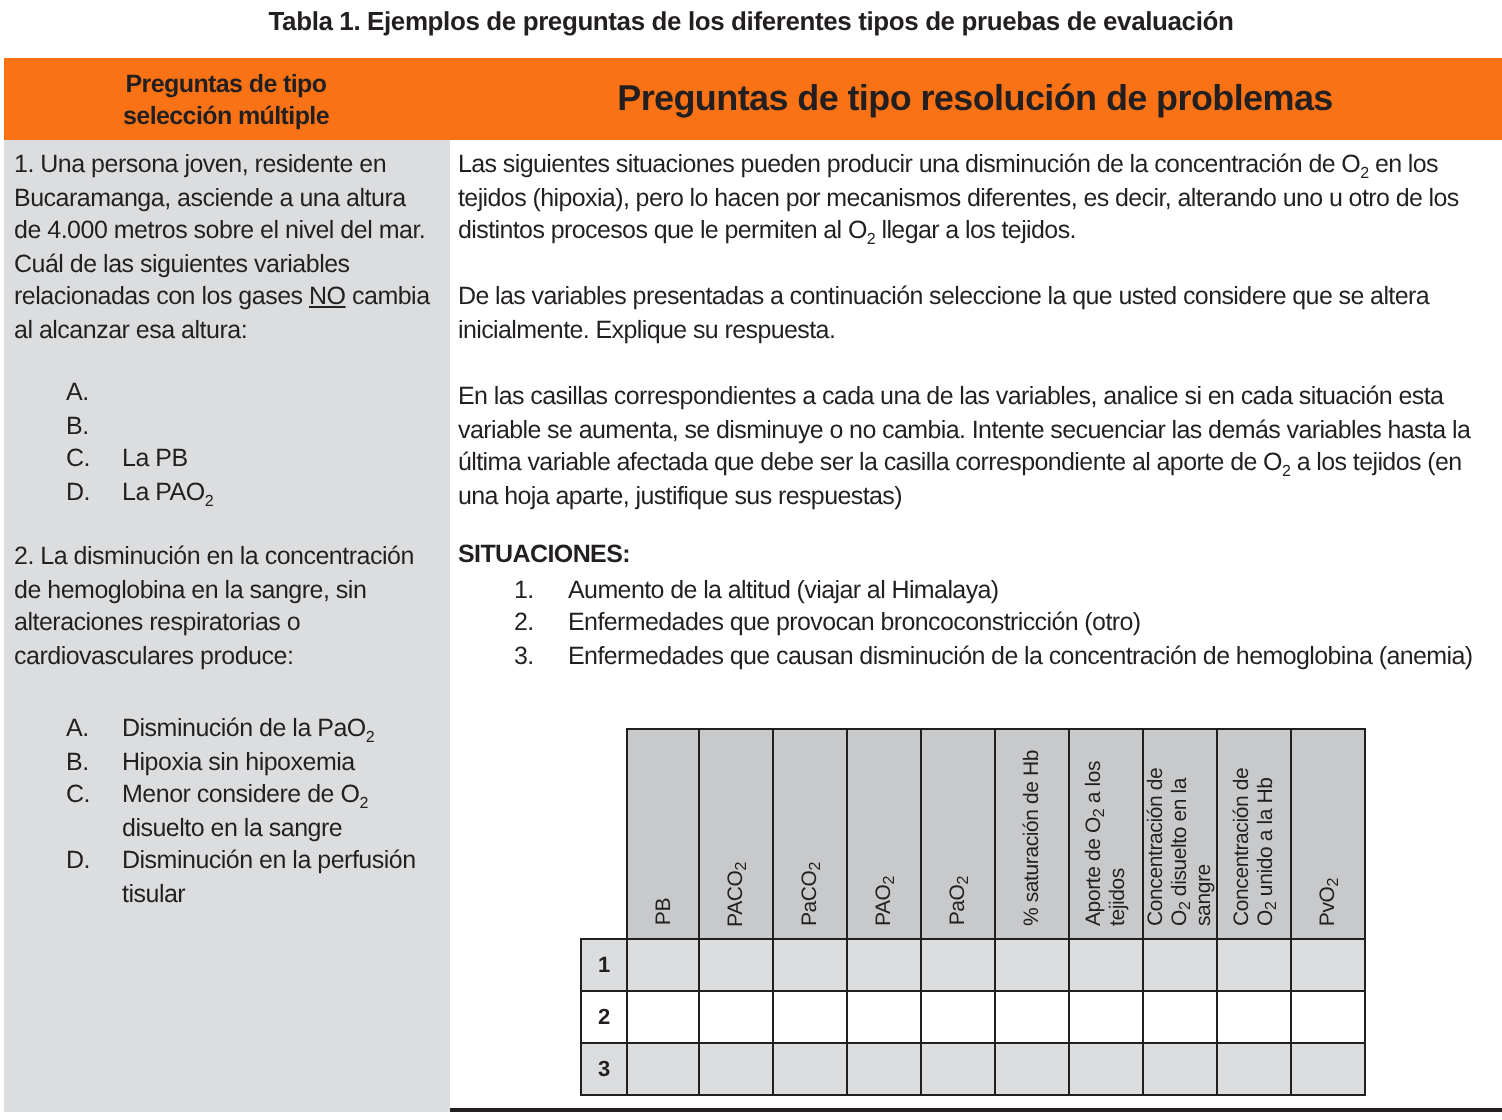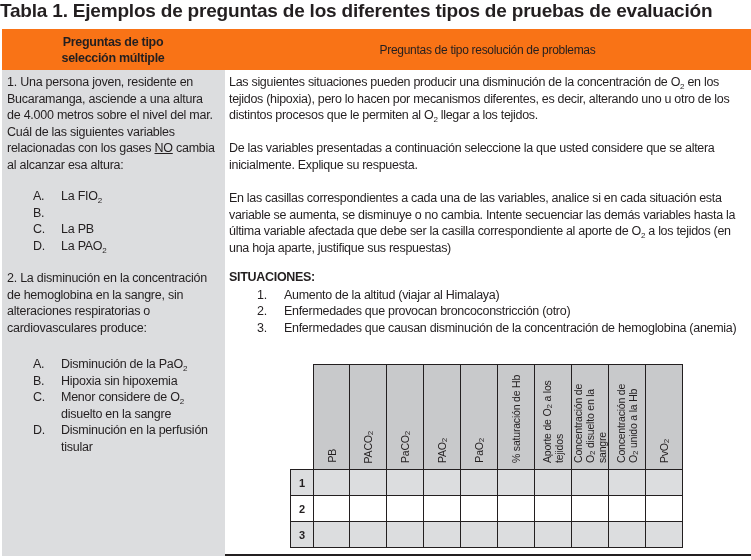--- a/index.html
+++ b/index.html
@@ -1,25 +1,25 @@
 <!DOCTYPE html>
 <html><head>
 <meta charset="utf-8">
 <style>
   html, body { margin: 0; padding: 0; background: #ffffff; }
   body { width: 751px; height: 560px; position: relative; overflow: hidden;
          font-family: "Liberation Sans", sans-serif; color: #231f20; }
   .title { position: absolute; left: 0; top: 0; width: 751px; height: 26px;
-           font-weight: bold; font-size: 19px; line-height: 22px; letter-spacing: -0.2px; }
+           text-align: center; font-weight: bold; font-size: 13px; line-height: 22px; letter-spacing: -0.2px; }
   .hdr { position: absolute; top: 29px; left: 2px; width: 749px; height: 41px; background: #f97316; }
   .hdr-left { position: absolute; left: 0; top: 0; width: 222px; height: 41px; display: flex;
               align-items: center; justify-content: center; text-align: center;
               font-weight: bold; font-size: 12.5px; line-height: 16px; letter-spacing: -0.3px; }
   .hdr-right { position: absolute; left: 222px; top: 0; width: 527px; height: 41px; display: flex;
-               align-items: center; justify-content: center; font-weight: normal; font-size: 12px; letter-spacing: -0.3px; }
+               align-items: center; justify-content: center; font-weight: bold; font-size: 18px; letter-spacing: -0.3px; }
   .left-col { position: absolute; left: 2px; top: 70px; width: 223px; height: 486px; background: #dcdddf; }
   .right-col { position: absolute; left: 225px; top: 70px; width: 598px; height: 486px; background: #ffffff; }
   .q { position: absolute; left: 5px; width: 212px; font-size: 12.5px; line-height: 16.6px; letter-spacing: -0.25px; }
   .opts { position: absolute; left: 31px; font-size: 12.5px; line-height: 16.6px; letter-spacing: -0.25px; }
   .opt { display: flex; }
   .opt .l { width: 28px; flex: none; }
   .opt .t { width: 150px; }
   sub { font-size: 8px; line-height: 0; vertical-align: -3px; }
   .para { position: absolute; left: 4px; width: 518px; font-size: 12.5px; line-height: 16.6px; letter-spacing: -0.3px; }
   .sit-title { position: absolute; left: 4px; top: 200px; font-weight: bold; font-size: 12.5px; letter-spacing: -0.3px; }
@@ -49,21 +49,20 @@
   <div class="hdr-right">Preguntas de tipo resolución de problemas</div>
 </div>
 
 <div class="left-col">
   <div class="q" style="top:4px;">
     <span>1. Una persona joven, residente en Bucaramanga, asciende a una altura de 4.000 metros sobre el nivel del mar. Cuál de las siguientes variables relacionadas con los gases </span><u>NO</u><span> cambia al alcanzar esa altura:</span>
   </div>
   <div class="opts" style="top:118px;">
     <div class="opt">
         <span class="l">A.</span>
-        <span class="t"><span>La FIO</span><sub>2</sub></span>
       </div>
     <div class="opt">
         <span class="l">B.</span>
       </div>
     <div class="opt">
         <span class="l">C.</span>
         <span class="t"><span>La PB</span><sub></sub></span>
       </div>
     <div class="opt">
         <span class="l">D.</span>

